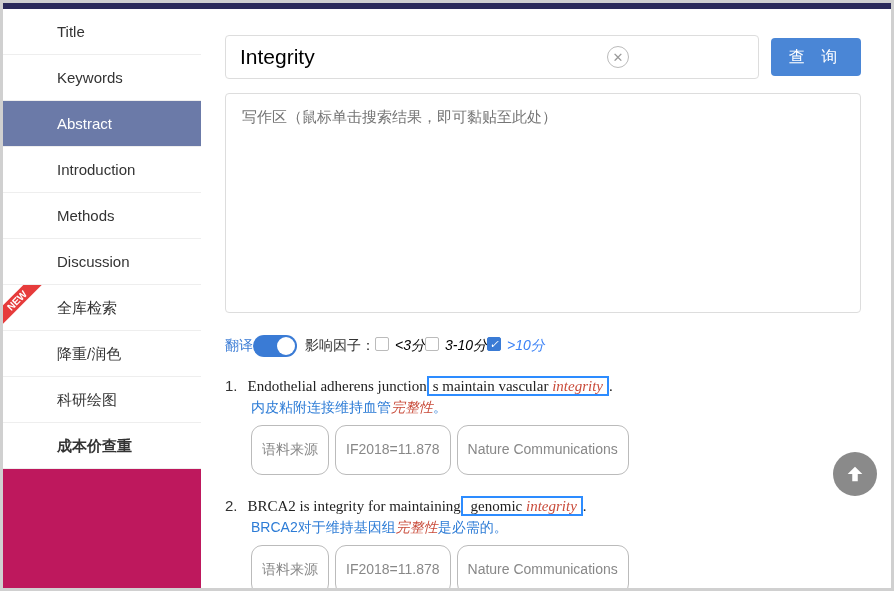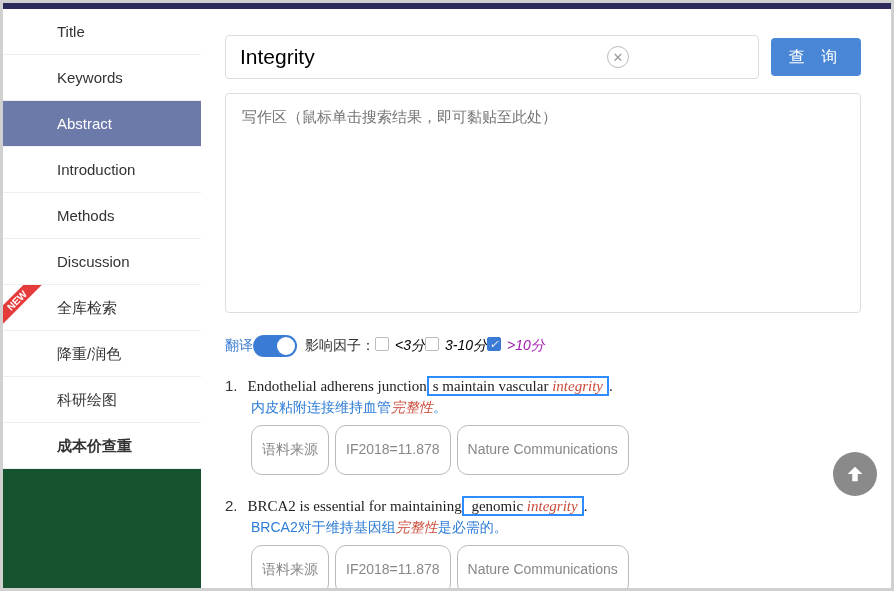--- a/index.html
+++ b/index.html
@@ -1,21 +1,21 @@
 <!DOCTYPE html>
 <html><head>
 <meta charset="utf-8">
 <style>
 * { box-sizing: border-box; margin: 0; padding: 0; }
 body { font-family: "Microsoft YaHei", Arial, sans-serif; background: #fff; }
 .frame { width: 894px; height: 591px; position: relative; border: 3px solid #d0d0d0; background: #fff; overflow: hidden; }
 .topbar { height: 6px; background: #2b2a5a; }
 .content { display: flex; height: calc(100% - 6px); }
 
-.sidebar { width: 198px; background: #14532d; position: relative; }
+.sidebar { width: 198px; background: #be185d; position: relative; }
 .sb-item { height: 46px; line-height: 46px; padding-left: 54px; font-size: 15px; color: #333; border-bottom: 1px solid #eee; cursor: pointer; background: #fff; }
 .sb-item.active { background: #6b7aa8; color: #fff; }
 .sb-item.bold { font-weight: 700; }
 .new-ribbon { position: absolute; top: 0; left: -2px; width: 42px; height: 42px; overflow: hidden; pointer-events: none; }
 .new-ribbon span { position: absolute; top: 9px; left: -14px; width: 60px; background: #e63b3b; color: #fff; font-size: 10px; text-align: center; transform: rotate(-45deg); padding: 1px 0; font-weight: 700; }
 .sb-wrapper { position: relative; }
 
 .main { flex: 1; padding: 26px 30px 0 24px; overflow: hidden; }
 .search-row { display: flex; align-items: center; gap: 12px; margin-bottom: 14px; }
 .search-input { flex: 1; height: 44px; border: 1px solid #ddd; border-radius: 4px; font-size: 21px; padding: 0 14px; outline: none; }
@@ -26,21 +26,21 @@
 .writing-area { width: 100%; height: 220px; border: 1px solid #ddd; border-radius: 4px; padding: 14px 16px; font-size: 15px; color: #aaa; resize: none; outline: none; font-family: inherit; }
 
 .filter-row { display: flex; align-items: center; margin: 18px 0 20px 0; font-size: 14px; }
 .translate-label { color: #3a7bd5; }
 .toggle { width: 44px; height: 22px; background: #3a7bd5; border-radius: 11px; position: relative; cursor: pointer; }
 .toggle::after { content: ""; position: absolute; right: 2px; top: 2px; width: 18px; height: 18px; background: #fff; border-radius: 50%; }
 .filter-label { color: #333; margin-left: 8px; }
 .ck { display: flex; align-items: flex-start; gap: 6px; cursor: pointer; font-style: italic; }
 .ckbox { width: 14px; height: 14px; border: 1px solid #bbb; border-radius: 2px; display: inline-flex; align-items: center; justify-content: center; }
 .ckbox.on { background: #3a7bd5; border-color: #3a7bd5; color: #fff; font-size: 11px; }
-.ck-on-label { color: #a21caf; }
+.ck-on-label { color: #3b82f6; }
 
 .results { font-size: 15px; }
 .result { margin-bottom: 22px; }
 .r-line1 { display: flex; align-items: baseline; gap: 10px; }
 .r-num { color: #333; }
 .r-en { font-family: Georgia, serif; color: #222; }
 .hl-box { border: 2px solid #2d8cff; padding: 0 4px; }
 .kw { font-style: italic; color: #c94b3a; }
 .r-cn { color: #2d7cd6; margin-left: 26px; margin-top: 4px; font-size: 14px; }
 .kw-cn { color: #c94b3a; font-style: italic; }
@@ -118,21 +118,21 @@
             <span class="tag">语料来源</span>
             <span class="tag">IF2018=11.878</span>
             <span class="tag">Nature Communications</span>
           </div>
         </div>
 
         <div class="result">
           <div class="r-line1">
             <span class="r-num">2.</span>
             <span class="r-en">
-              <span>BRCA2 is essential for maintaining</span><span class="hl-box"><span> genomic </span><span class="kw">integrity</span></span><span>.</span>
+              <span>BRCA2 is integrity for maintaining</span><span class="hl-box"><span> genomic </span><span class="kw">integrity</span></span><span>.</span>
             </span>
           </div>
           <div class="r-cn">
             <span>BRCA2对于维持基因组</span><span class="kw-cn">完整性</span><span>是必需的。</span>
           </div>
           <div class="tags">
             <span class="tag">语料来源</span>
             <span class="tag">IF2018=11.878</span>
             <span class="tag">Nature Communications</span>
           </div>

